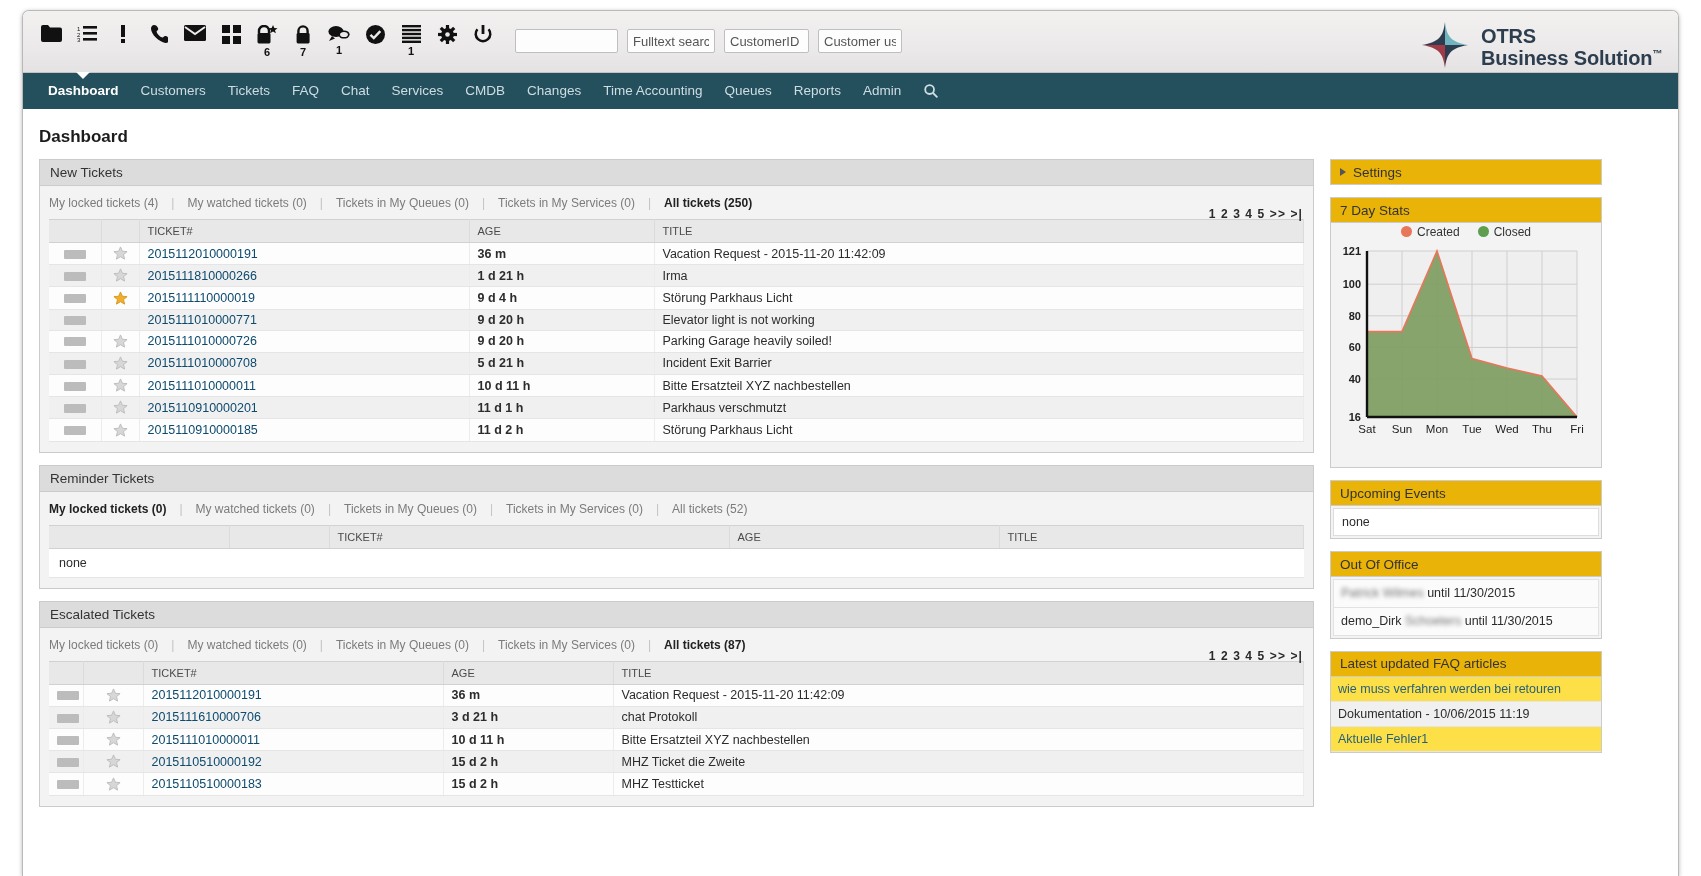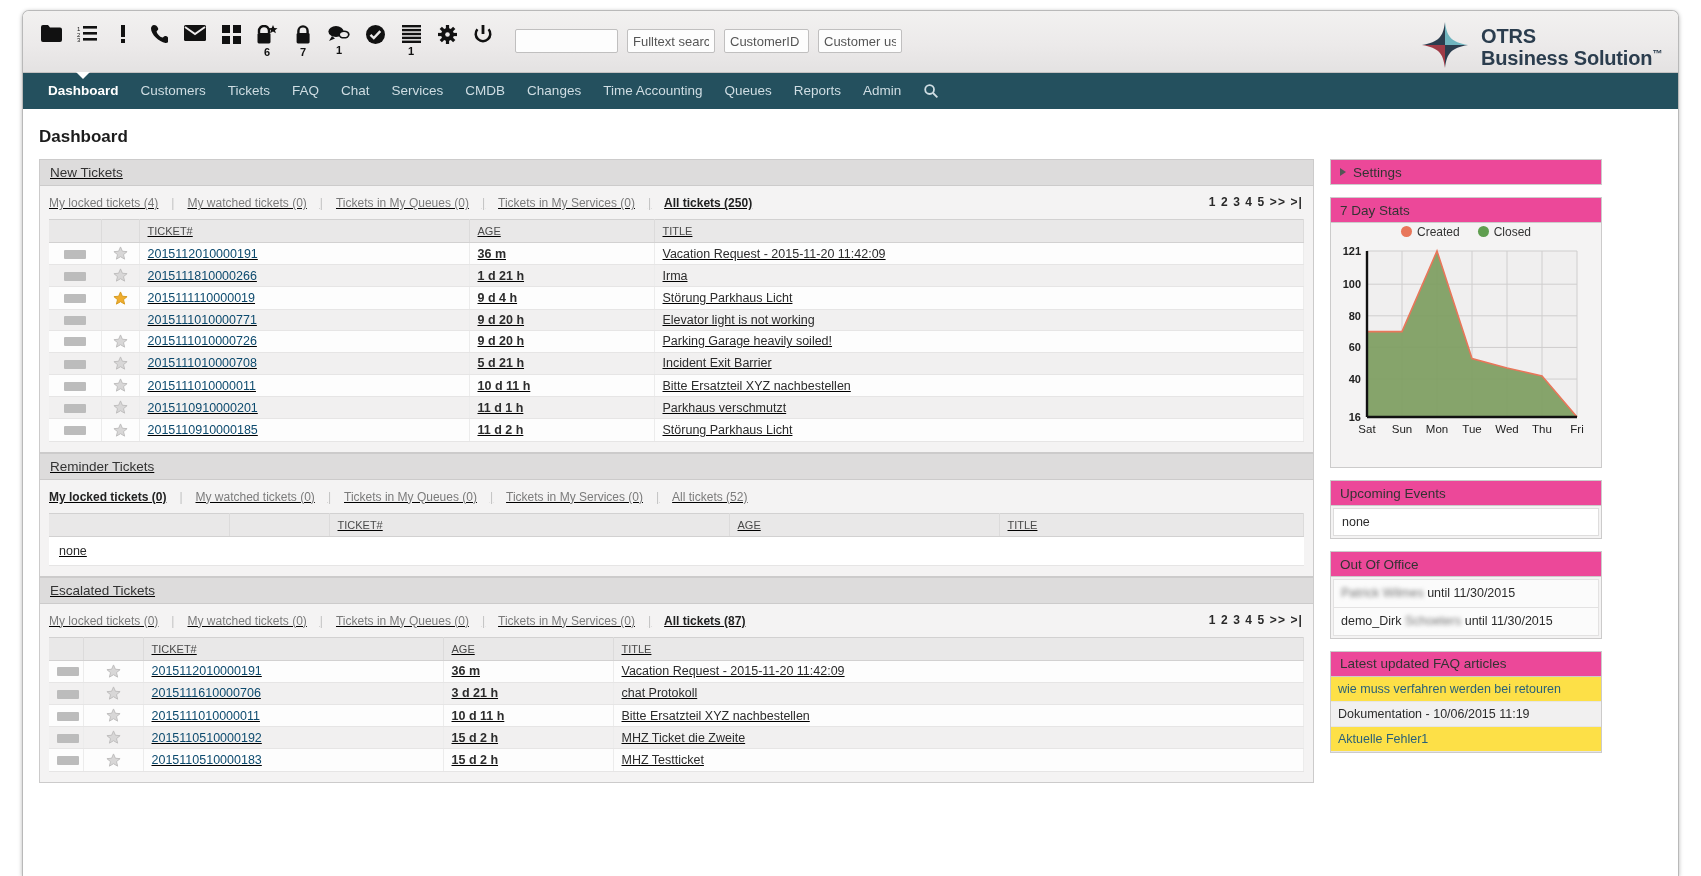--- a/index.html
+++ b/index.html
@@ -122,21 +122,21 @@
   }
   .page-title {
     font-size: 17px; font-weight: bold; color: #1c1c1c;
     padding: 18px 0 12px 0;
   }
   .cols { display: flex; gap: 16px; align-items: flex-start; }
   .col-main { width: 1275px; flex: none; }
   .col-side { width: 272px; flex: none; }
 
   
-  .widget { margin-bottom: 0; text-decoration: underline; }
+  .widget { margin-bottom: 12px; }
   .widget-head {
     background: #dddcdc;
     border: 1px solid #cccbcb;
     border-bottom: none;
     height: 26px;
     display: flex; align-items: center;
     padding: 0 10px;
     font-size: 13.5px;
     color: #333;
   }
@@ -152,21 +152,21 @@
     display: flex; gap: 6px;
     position: relative;
   }
   .filters a {
     color: #7b7b7b; text-decoration: none; cursor: pointer;
     white-space: nowrap;
   }
   .filters a.sel { color: #222; font-weight: bold; }
   .fsep { color: #c2c2c2; padding: 0 7px; }
   .pager {
-    position: absolute; right: 10px; top: 9px;
+    position: absolute; right: 10px; top: 21px;
     font-size: 12px; color: #2a2a2a; font-weight: bold;
     letter-spacing: 1.1px;
     cursor: pointer;
   }
 
   
   table.tix { width: 100%; border-collapse: collapse; table-layout: fixed; background: #fff; }
   table.tix th {
     background: #e9e8e8;
     border-top: 1px solid #d2d1d1;
@@ -201,21 +201,21 @@
   .tnum { color: #0c4a6e; text-decoration: none; cursor: pointer; }
   .star { cursor: pointer; display:inline-block; vertical-align: middle; }
   .none-row {
     background: #fff; font-size: 12.5px; color: #2c2c2c;
     padding: 7px 10px; border-bottom: 1px solid #e6e5e5;
   }
   .tbl-wrap { padding: 0 9px 10px 9px; }
 
   
   .sw-head {
-    background: #ec4899;
+    background: #eab308;
     border: 1px solid #cccbcb;
     height: 26px; display: flex; align-items: center;
     padding: 0 9px; font-size: 13.5px; color: #333;
     cursor: pointer;
   }
   .sw-head .tri {
     width: 0;height:0;
     border-top: 4.5px solid transparent;
     border-bottom: 4.5px solid transparent;
     border-left: 6px solid #555;

